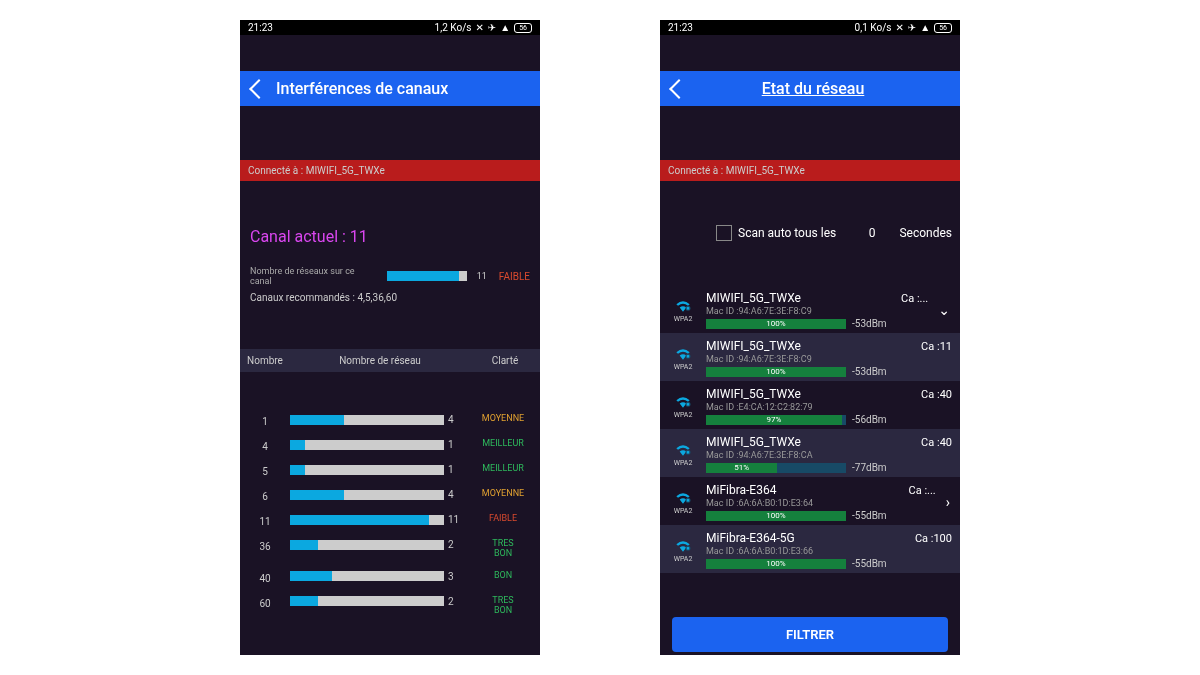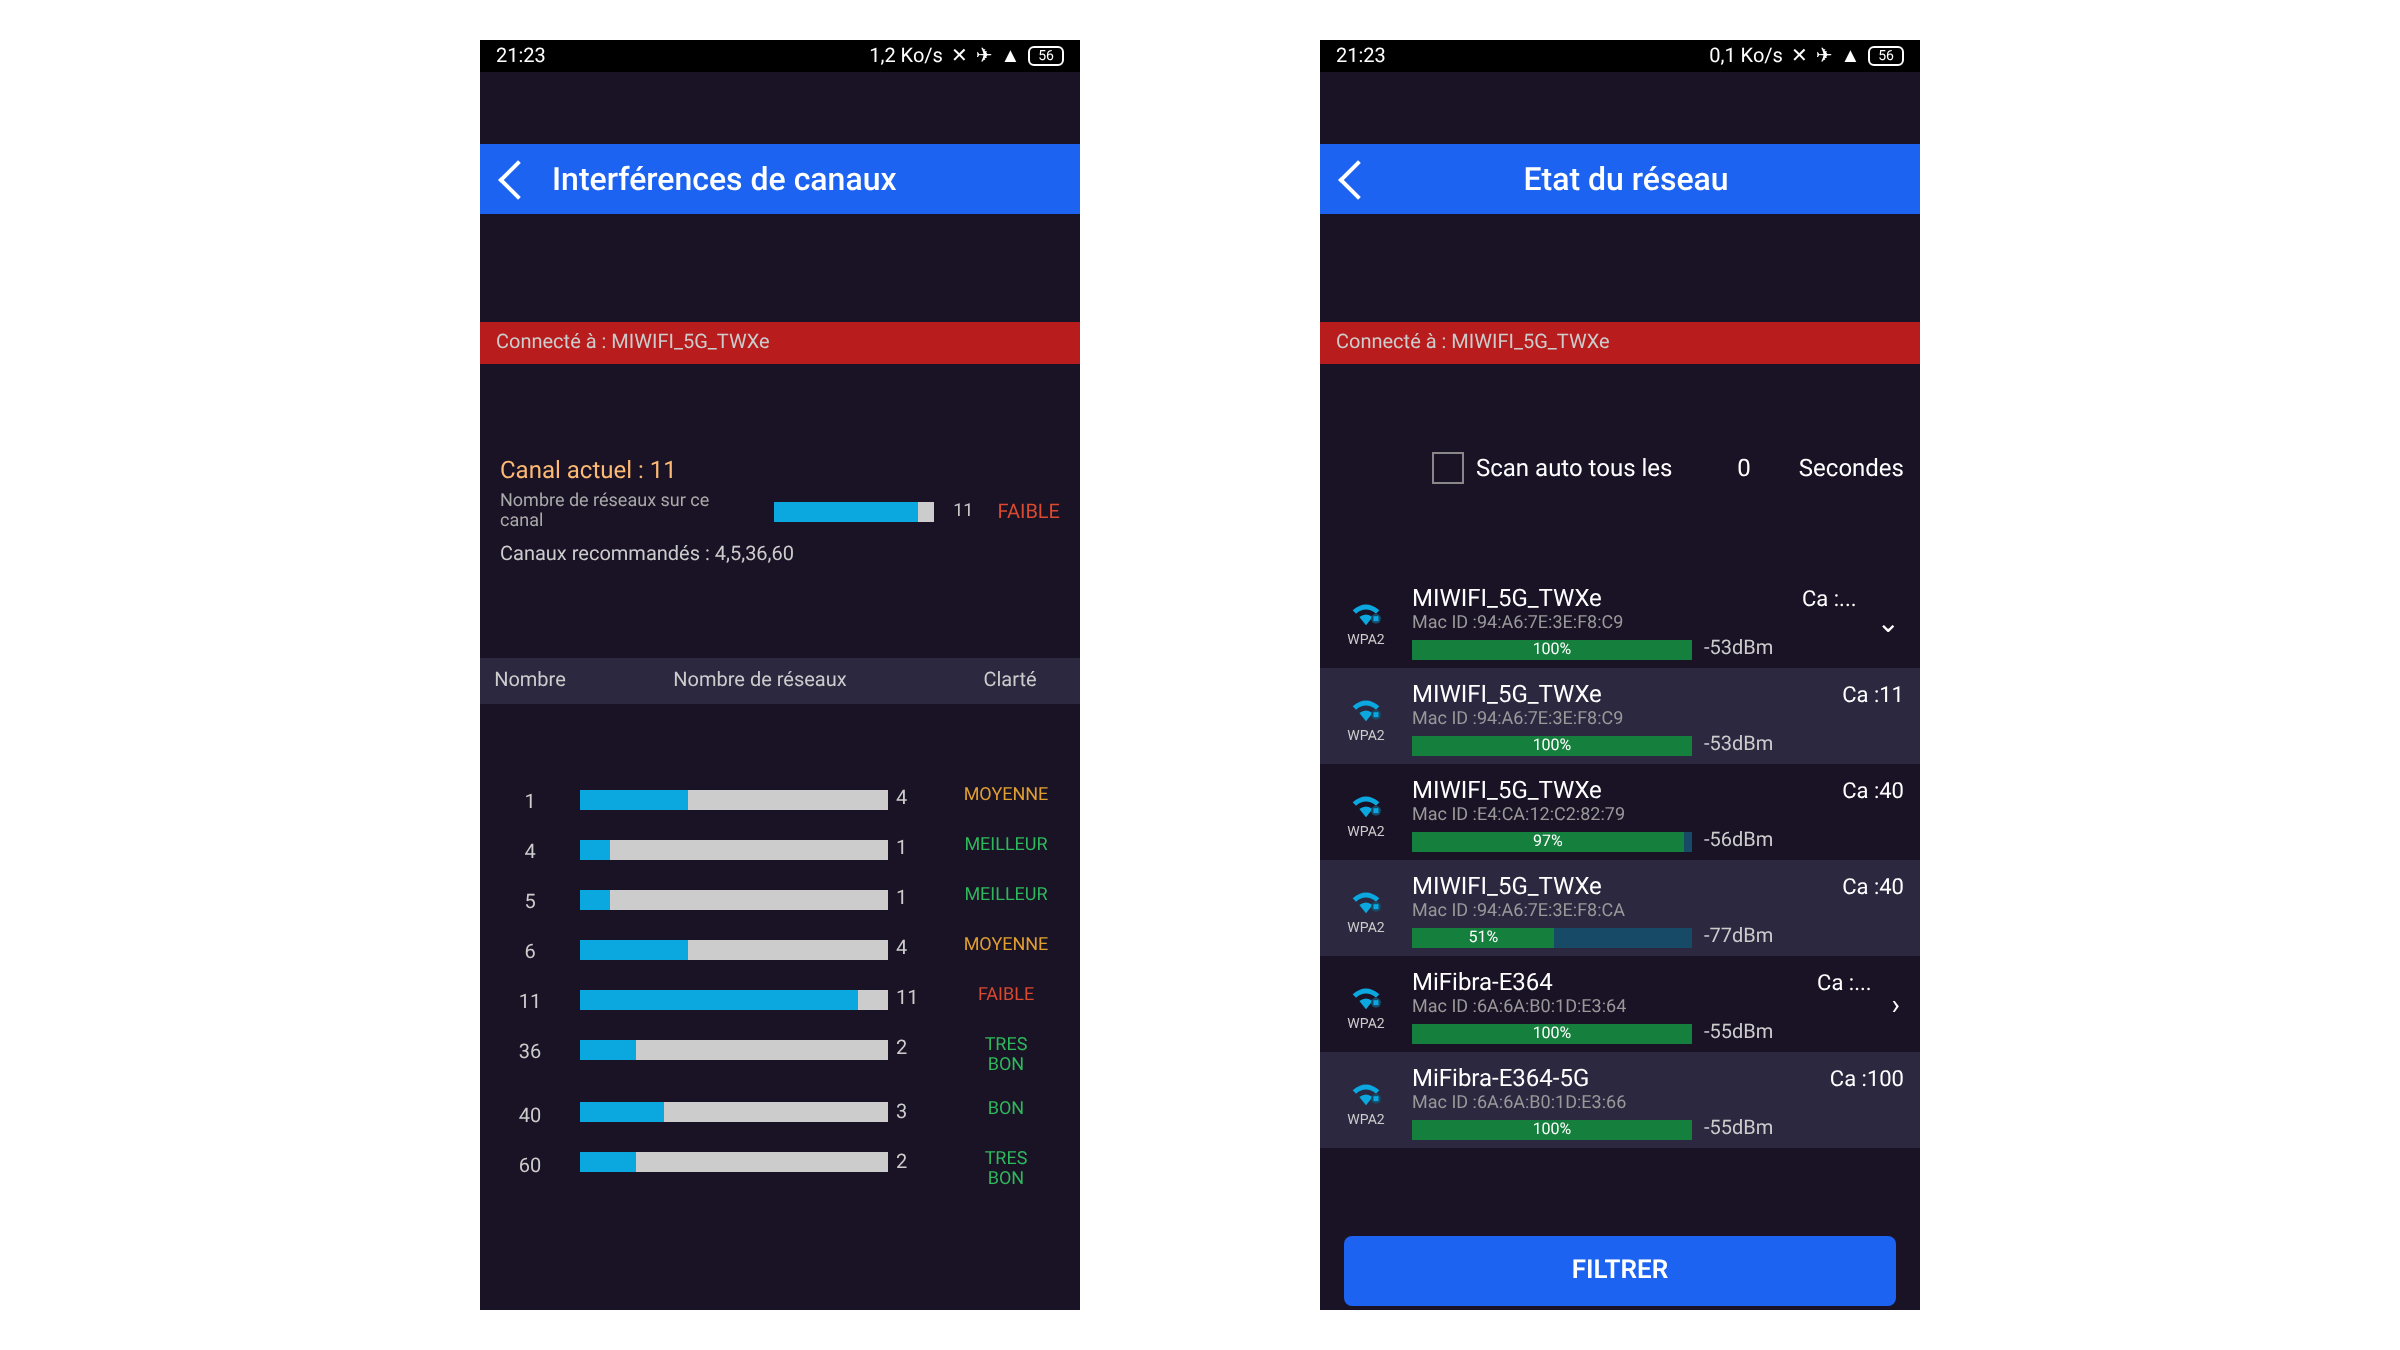--- a/index.html
+++ b/index.html
@@ -60,21 +60,21 @@
     background: #b91c1c;
     padding: 5px 8px;
     font-size: 10px;
     color: #ccc;
     margin-top: 18px;
   }
   .section {
     padding: 10px 10px;
     background: #1a1225;
   }
-  .section .title { color: #fdba74; font-size: 12px; margin-bottom: 4px; }
+  .section .title { color: #d946ef; font-size: 16px; margin-bottom: 20px; }
   .section .row { display: flex; align-items: center; gap: 6px; font-size: 9px; color:#aaa; }
   .barwrap {
     flex: 1;
     height: 10px;
     background: #ccc;
     position: relative;
     margin: 0 4px;
   }
   .barfill {
     height: 100%;
@@ -187,21 +187,21 @@
       </div>
       <span style="color:#ccc;">11</span>
       <span style="flex:1;"></span>
       <span class="faible">FAIBLE</span>
     </div>
     <div style="color:#ccc; font-size:10px; margin-top:6px;">Canaux recommandés : 4,5,36,60</div>
   </div>
 
   <div class="table-head">
     <div class="c1">Nombre</div>
-    <div class="c2">Nombre de réseaux</div>
+    <div class="c2">Nombre de réseau</div>
     <div class="c3">Clarté</div>
   </div>
   <div id="ch-rows">
       <div class="ch-row">
     <div class="c1">1</div>
     <div class="c2">
       <div class="bar">
             <div class="fill" style="width:35%"></div>
           </div>
       <div class="val">4</div>
@@ -301,21 +301,21 @@
     <span class="right">
       <span>0,1 Ko/s</span>
       <span>✕</span>
       <span>✈</span>
       <span>▲</span>
       <span style="border:1px solid #fff; padding:0 4px; border-radius:3px; font-size:7px;">56</span>
     </span>
   </div>
   <div class="header" style="justify-content:flex-start;">
     <span class="back"></span>
-    <span style="flex:1; text-align:center; margin-left:-20px;">Etat du réseau</span>
+    <span style="flex:1; text-align:center; margin-left:-20px;text-decoration:underline;">Etat du réseau</span>
   </div>
   <div class="connected">Connecté à : MIWIFI_5G_TWXe</div>
 
   <div class="scan-row">
     <div class="checkbox"></div>
     <span>Scan auto tous les</span>
     <span style="flex:1;"></span>
     <span>0</span>
     <span style="width:12px;"></span>
     <span>Secondes</span>

